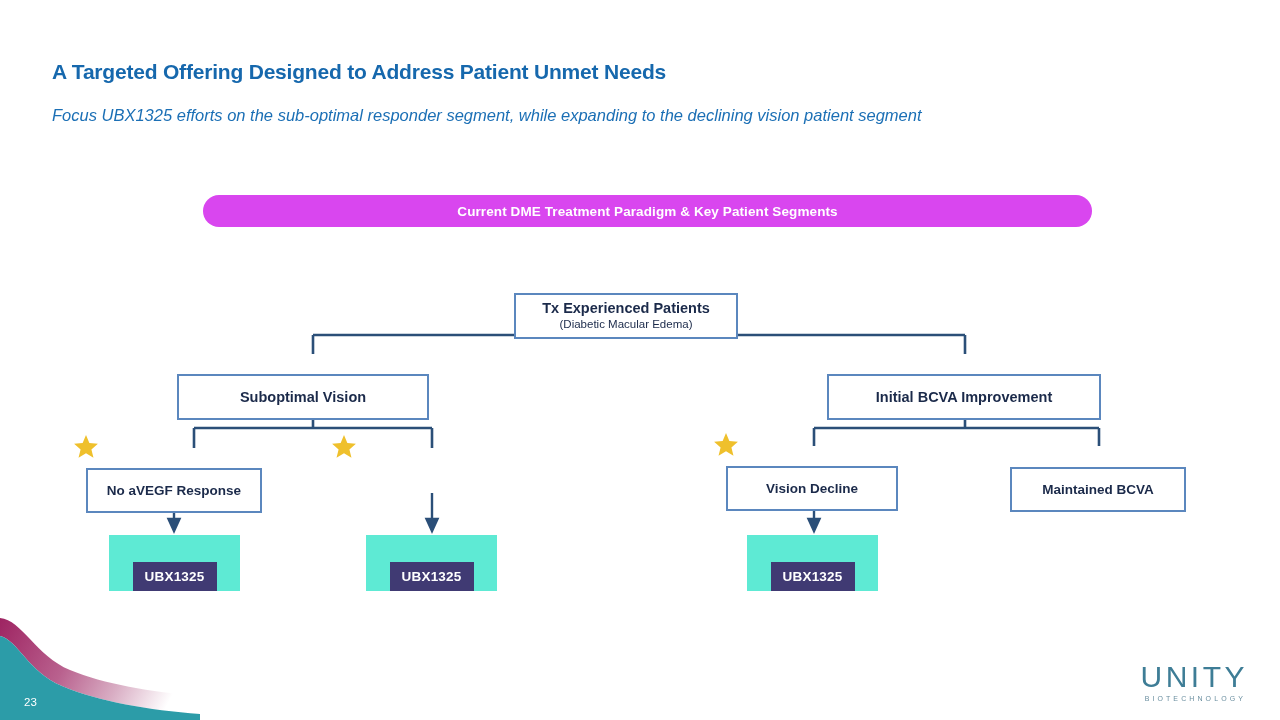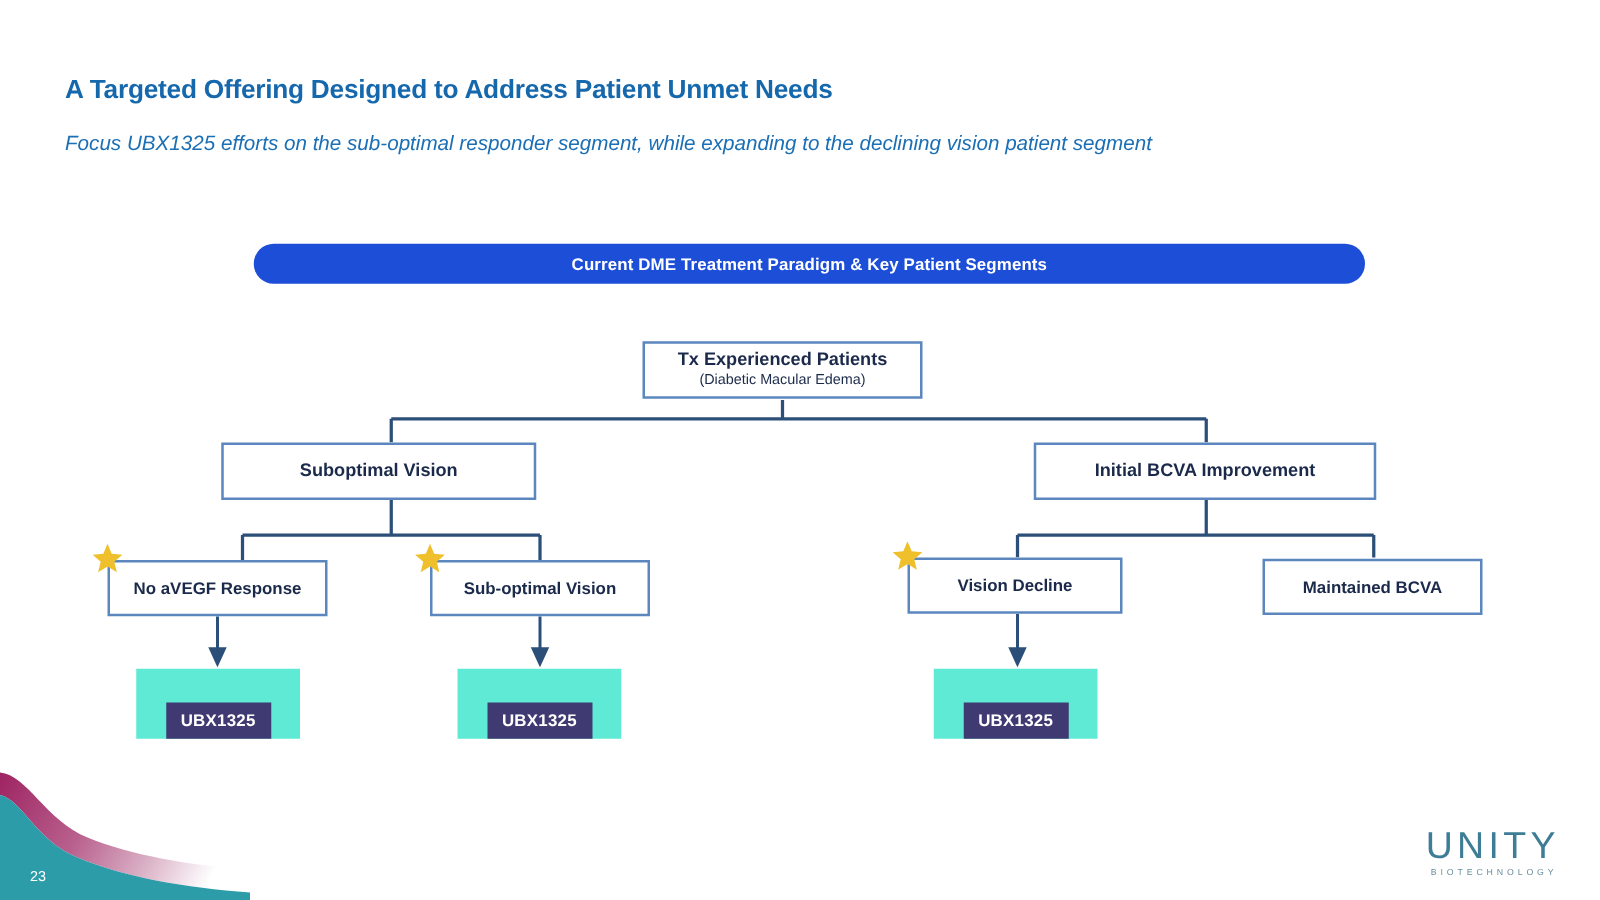--- a/index.html
+++ b/index.html
@@ -31,21 +31,21 @@
     font-style: italic;
     color: #1B6FB5;
     white-space: nowrap;
   }
 
   
   .banner {
     position: absolute;
     left: 203px; top: 195px;
     width: 889px; height: 32px;
-    background: #1d4ed8;
+    background: #d946ef;
     border-radius: 16px;
     display: flex;
     align-items: center;
     justify-content: center;
   }
   .banner-label {
     color: #ffffff;
     font-size: 13.5px;
     font-weight: bold;
     letter-spacing: 0.1px;
@@ -69,20 +69,21 @@
     position: absolute;
     box-sizing: border-box;
     background: #ffffff;
     border: 2px solid #5B87BE;
     display: flex;
     flex-direction: column;
     align-items: center;
     justify-content: center;
     color: #1B2A4A;
     text-align: center;
+    margin-top: 20px;
   }
   .node .n-title {
     font-size: 14.5px;
     font-weight: bold;
     line-height: 1.15;
   }
   .node .n-sub {
     font-size: 11.5px;
     font-weight: normal;
     line-height: 1.2;
@@ -203,23 +204,20 @@
 
   <div class="node level2" style="left:177px; top:354px; width:252px; height:46px;">
     <div class="n-title">Suboptimal Vision</div>
   </div>
   <div class="node level3" style="left:86px; top:448px; width:176px; height:45px;">
     <div class="n-title">No aVEGF Response</div>
   </div>
 
   <div class="node level2" style="left:827px; top:354px; width:274px; height:46px;">
     <div class="n-title">Initial BCVA Improvement</div>
-  </div>
-  <div class="node level3" style="left:344px; top:448px; width:176px; height:45px;">
-    <div class="n-title">Sub-optimal Vision</div>
   </div>
   <div class="node level3" style="left:726px; top:446px; width:172px; height:45px;">
     <div class="n-title">Vision Decline</div>
   </div>
   <div class="node level3" style="left:1010px; top:447px; width:176px; height:45px;">
     <div class="n-title">Maintained BCVA</div>
   </div>
 
   <svg class="star" style="left:73px; top:434px;" viewBox="0 0 24 24">
     <polygon points="12,1 15.1,8.3 23,9 17,14.2 18.9,22 12,17.8 5.1,22 7,14.2 1,9 8.9,8.3" fill="#EFC02C"></polygon>

